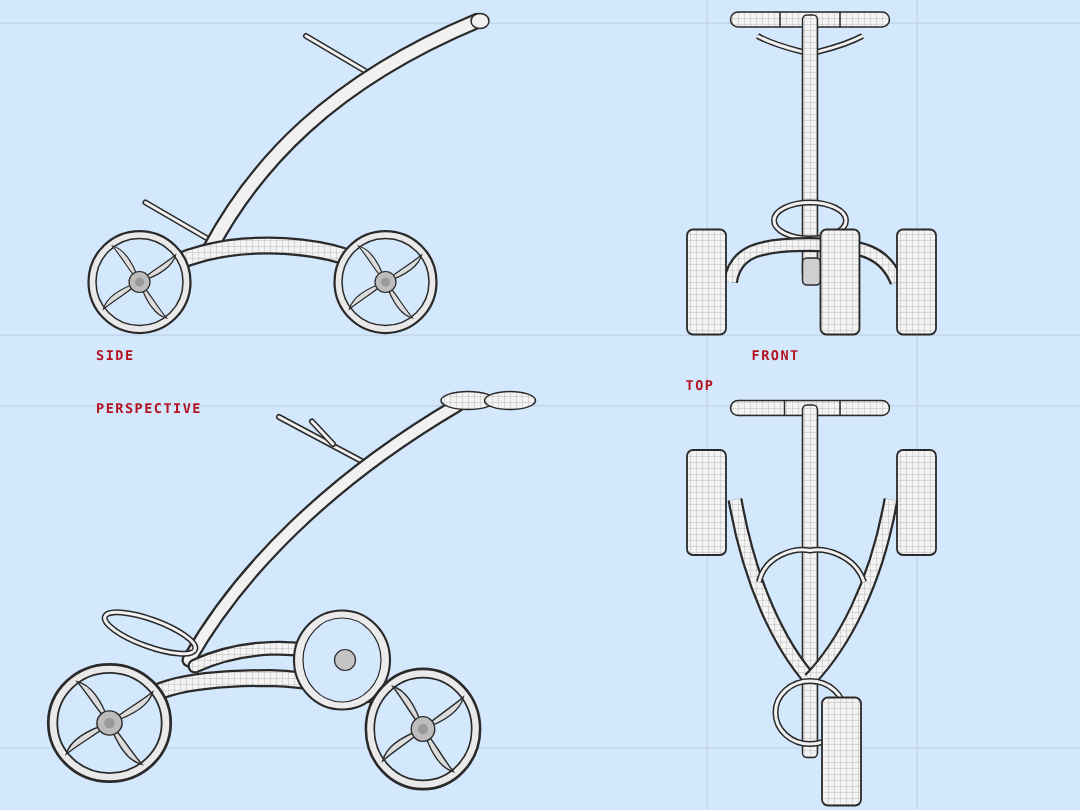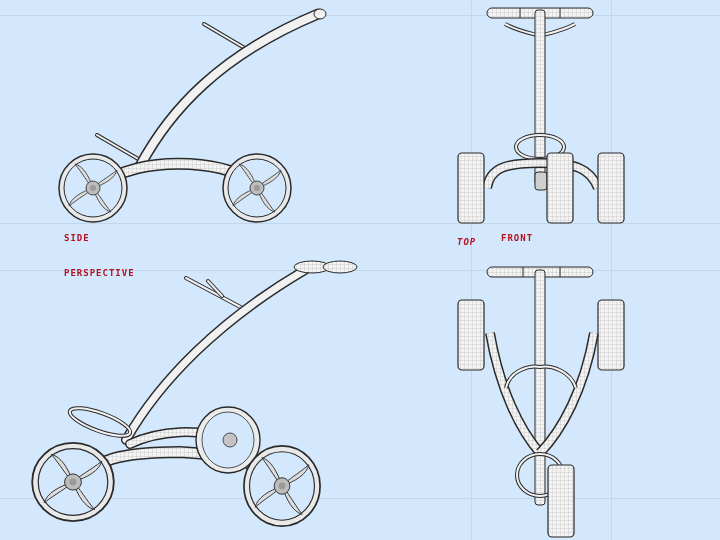--- a/index.html
+++ b/index.html
@@ -132,13 +132,13 @@
     <ellipse cx="540" cy="475" rx="23" ry="21" fill="none" stroke="#2a2a2a" stroke-width="4"></ellipse>
     <ellipse cx="540" cy="475" rx="23" ry="21" fill="none" stroke="#f1f1f1" stroke-width="2"></ellipse>
 
     <rect x="548" y="465" width="26" height="72" rx="4" fill="url(#grid)" stroke="#2a2a2a" stroke-width="1.2"></rect>
   </g>
 </svg>
 
 <div class="view-label" style="left:64px; top:233px;">SIDE</div>
 <div class="view-label" style="left:64px; top:268px;">PERSPECTIVE</div>
 <div class="view-label" style="left:484px; top:233px;margin-left:17px;">FRONT</div>
-<div class="view-label" style="left:457px; top:237px;font-style:italic;">TOP</div>
+<div class="view-label" style="left:457px; top:253px;">TOP</div>
 
 </body></html>

